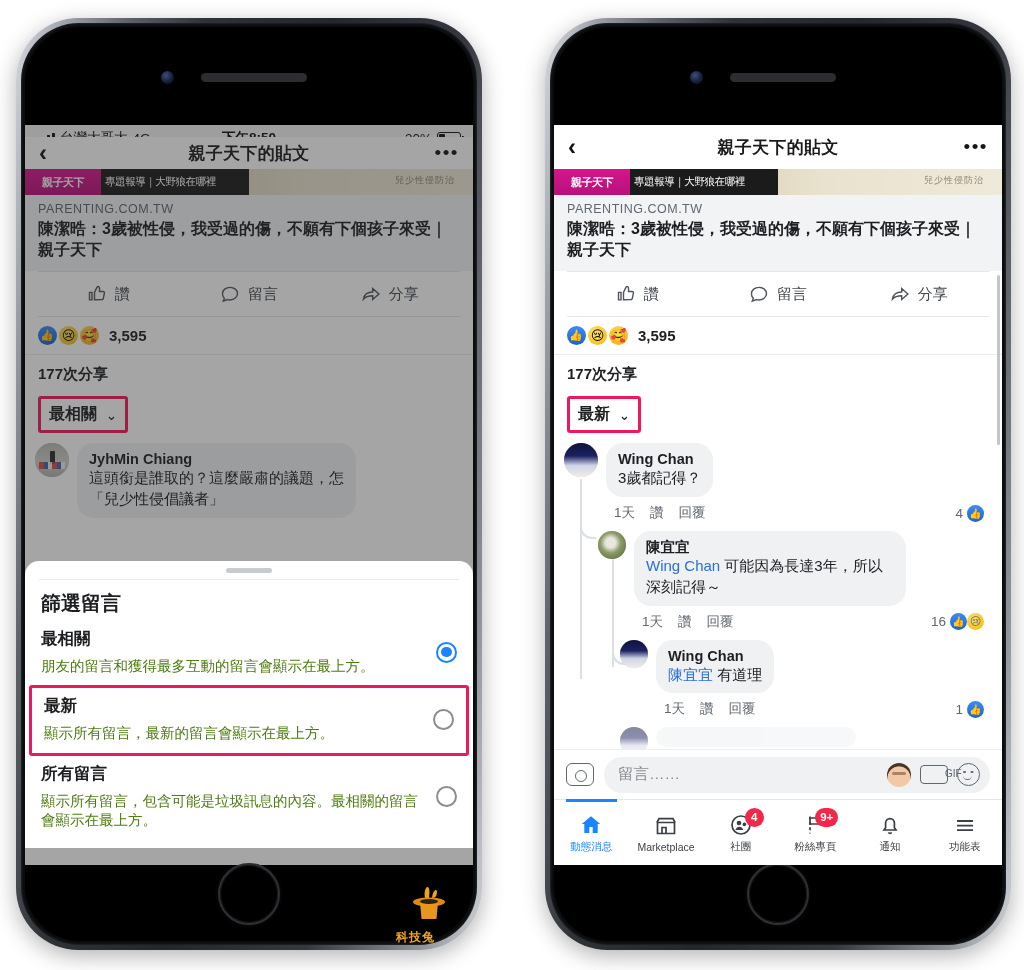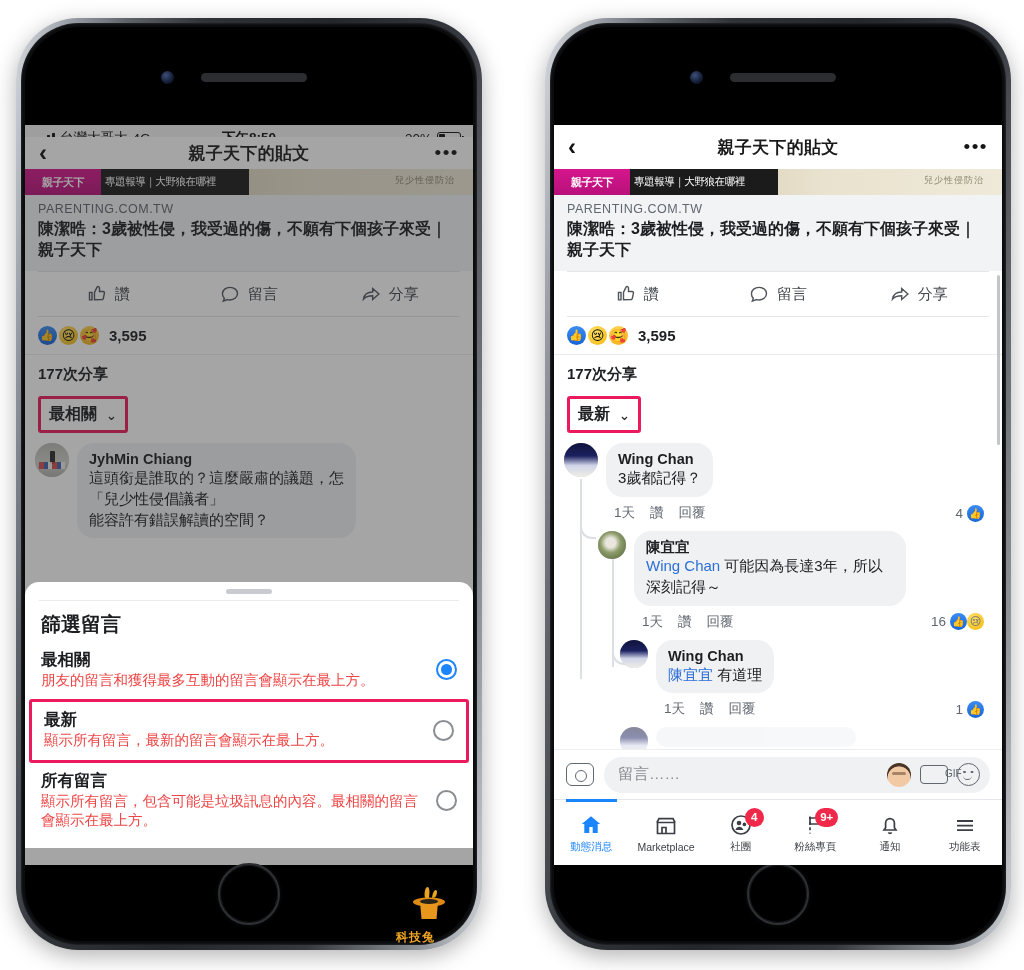--- a/index.html
+++ b/index.html
@@ -141,21 +141,21 @@
   
   .dim { position: absolute; inset: 0; background: rgba(40,40,40,.42); z-index: 5; }
   .sheet { position: absolute; left: 0; right: 0; bottom: 17px; background: #fff;
     border-radius: 14px 14px 0 0; z-index: 6; padding: 0 0 8px; }
   .grabber { width: 46px; height: 5px; background: #c8ccd1; border-radius: 3px; margin: 7px auto 0; }
   .sheet-rule { height: 1px; background: #e9ebee; margin: 6px 14px 0; }
   .sheet-title { font-size: 20px; font-weight: 700; color: #1c1e21; padding: 10px 16px 4px; }
   .opt { display: flex; align-items: center; gap: 10px; padding: 7px 16px 9px; }
   .opt-txt { flex: 1; }
   .opt-h { font-size: 16.5px; font-weight: 700; color: #1c1e21; }
-  .opt-d { font-size: 14.5px; color: #ef4444; line-height: 1.35; margin-top: 0; }
+  .opt-d { font-size: 14.5px; color: #4d7c0f; line-height: 1.35; margin-top: 7px; }
   .radio { width: 21px; height: 21px; border-radius: 50%; border: 2px solid #8a8d91; flex: 0 0 21px; }
   .radio.on { border-color: #1b84ff; position: relative; }
   .radio.on::after { content:""; position: absolute; inset: 3.2px; border-radius: 50%; background: #1b84ff; }
   .opt.boxed { border: 3px solid #ec1a5c; border-radius: 3px; margin: 0 4px; padding: 7px 12px 9px; }
 
   
   .composer { position: absolute; left: 0; right: 0; bottom: 66px; height: 50px; background: #fff;
     display: flex; align-items: center; gap: 10px; padding: 0 12px; border-top: 1px solid #eceef0; z-index: 4;}
   .cam { width: 28px; height: 23px; border: 1.9px solid #606770; border-radius: 6px; position: relative; flex:0 0 28px;}
   .cam::before { content:""; position: absolute; left: 50%; top: 50%; width: 10px; height: 10px;
@@ -293,21 +293,20 @@
 
         <div class="comments">
           <div class="cmt">
             <div class="av">
                   <div class="av-flags"></div>
                 </div>
             <div class="bubble">
               <div class="cname">JyhMin Chiang</div>
               <div class="ctext">這頭銜是誰取的？這麼嚴肅的議題，怎</div>
               <div class="ctext">「兒少性侵倡議者」</div>
-              <div class="ctext">能容許有錯誤解讀的空間？</div>
             </div>
           </div>
         </div>
 
         <div class="dim"></div>
         <div class="sheet">
           <div class="grabber"></div>
           <div class="sheet-rule"></div>
           <div class="sheet-title">篩選留言</div>
 

